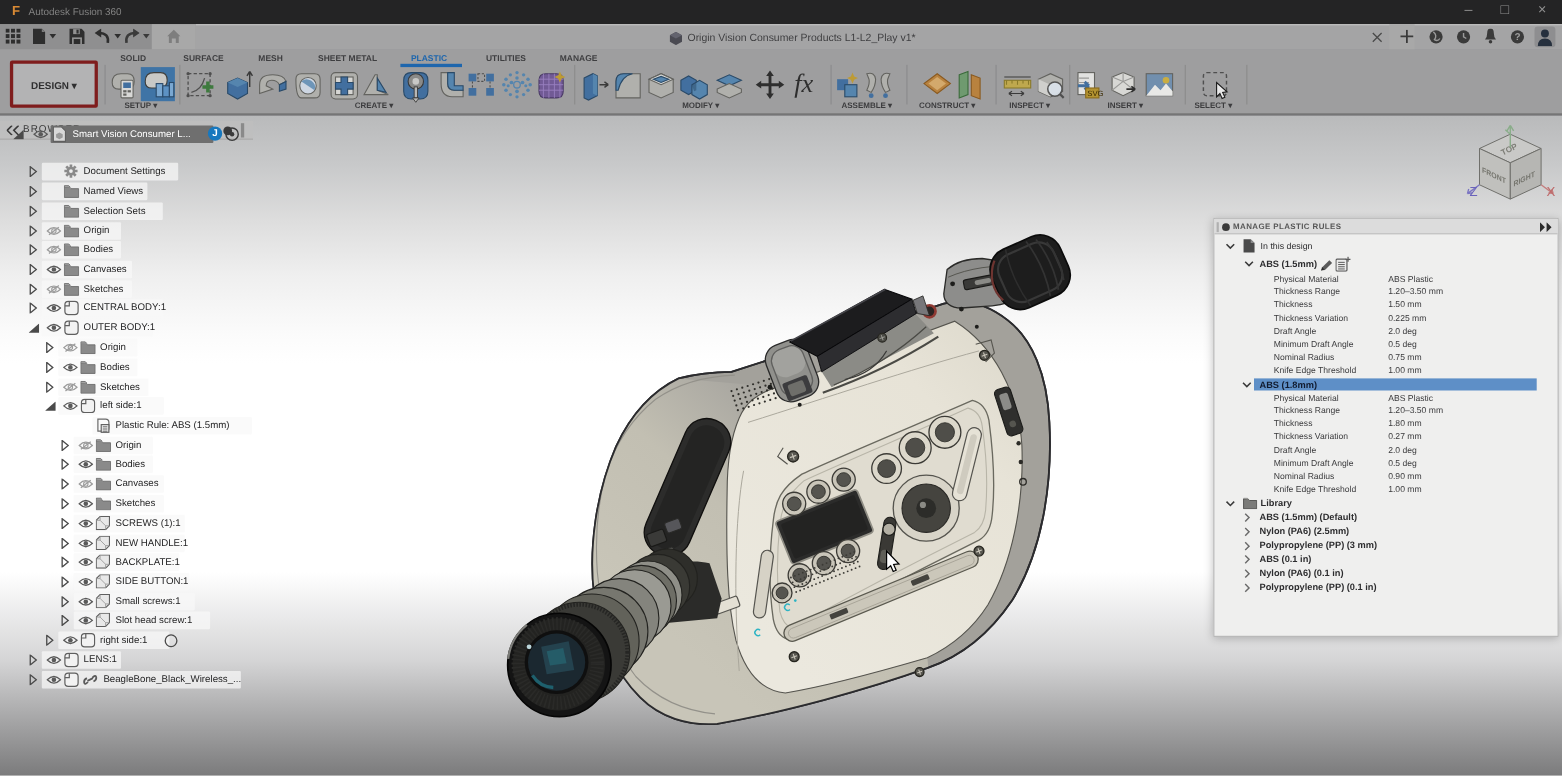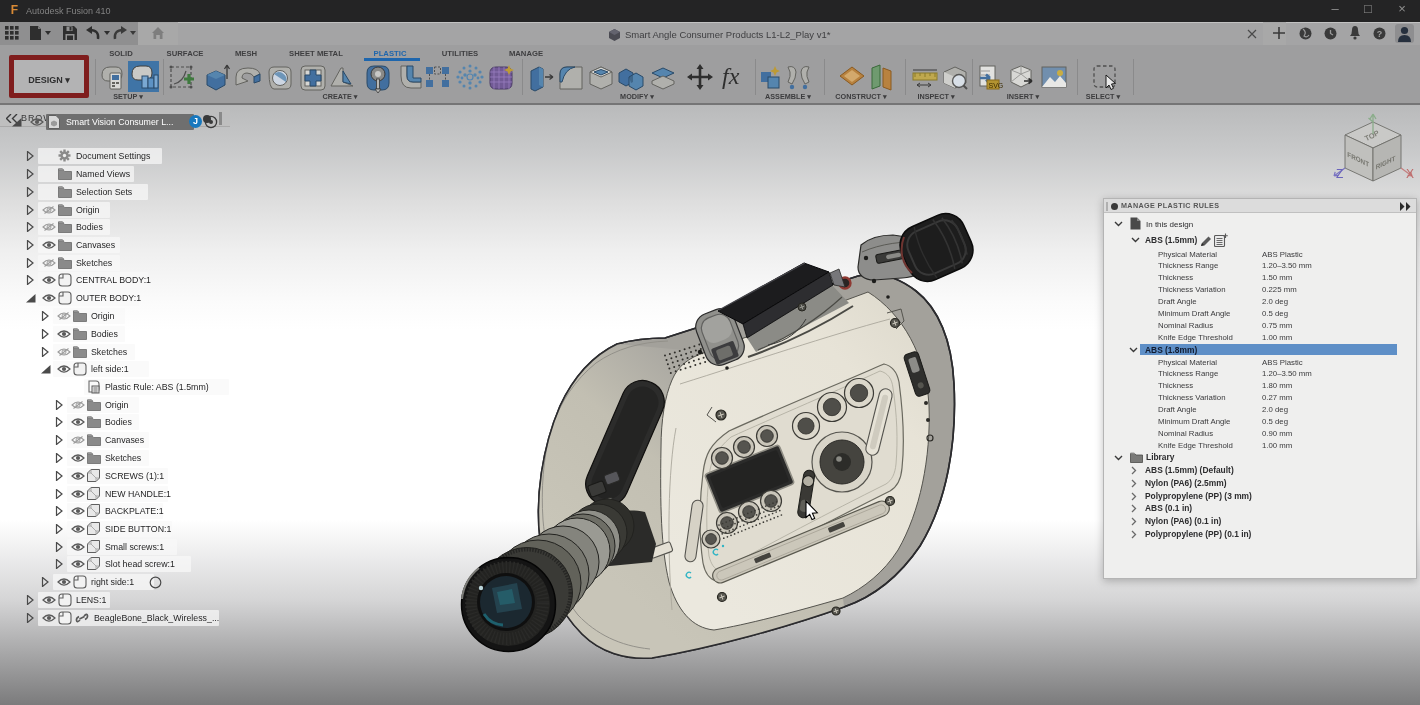--- a/index.html
+++ b/index.html
@@ -16,21 +16,21 @@
 #qat .homebox { position:absolute; left:138px; top:0px; width:40px; height:23px; background:#a8a8a8; }
 .qicon { position:absolute; top:4px; }
 #doctab { position:absolute; left:560px; top:22px; width:700px; height:23px; }
 #doctab .dtxt { position:absolute; left:48px; top:7px; font-size:9.5px; color:#3e3e40; }
 #tabicons { position:absolute; right:0; top:22px; height:23px; }
 
 #ribbon { position:absolute; left:0; top:45px; width:1420px; height:60px; background:#9e9e9f; border-bottom:2px solid #757576; }
 .rtab { position:absolute; top:4px; width:120px; text-align:center; font-size:11px; font-weight:bold; color:#3e3e40; transform:scale(0.7); transform-origin:center top; white-space:nowrap; }
 .rtab.active { color:#1e66ad; }
 #plastic-underline { position:absolute; left:364px; top:13px; width:56px; height:3px; background:#1e66ad; }
-#designbtn { position:absolute; left:9px; top:10px; width:80px; height:43px; background:#b3b3b4; border:5px solid #7f1d1d; border-radius:2px; color:#2f2f30; font-size:9px; font-weight:bold; text-align:center; line-height:41px; }
+#designbtn { position:absolute; left:9px; top:10px; width:80px; height:43px; background:#b3b3b4; border:3px solid #7f1d1d; border-radius:2px; color:#2f2f30; font-size:9px; font-weight:bold; text-align:center; line-height:41px; }
 .glabel { position:absolute; top:47px; width:120px; text-align:center; font-size:11px; font-weight:bold; color:#3c3c3e; transform:scale(0.66); transform-origin:center top; white-space:nowrap; }
 .gdiv { position:absolute; top:14px; width:1px; height:36px; background:#8a8a8b; }
 
 #canvas { position:absolute; left:0; top:105px; width:1420px; height:600px;
   background:linear-gradient(180deg,#b9babb 0%, #c8c9ca 7.5%, #dddddd 15.8%, #efefef 24.2%, #fbfbfb 33%, #ffffff 37.5%, #ffffff 69.2%, #d5d5d6 82.5%, #b2b2b3 89.2%, #7b7b7c 100%); }
 
 #browser { position:absolute; left:0; top:110px; width:230px; }
 #bheader { position:relative; height:17px; background:rgba(190,190,190,0.85); border-bottom:1px solid #a9a9a9; }
 #bheader .btitle { position:absolute; left:21px; top:3px; font-size:10px; color:#3a3a3a; letter-spacing:1px; transform:scale(0.9); transform-origin:left top; }
 .brow { position:absolute; left:0; height:16px; white-space:nowrap; }
@@ -46,21 +46,21 @@
 .dprop { transform:scale(0.78); transform-origin:left center; color:#3a3a3c; }
 #dlg-f { position:absolute; left:0; bottom:0; width:100%; height:28px; border-top:1px solid #c6c6c6; background:#ededec; }
 #closebtn { position:absolute; right:8px; top:4px; width:44px; height:15px; background:#e6e6e5; border:1px solid #9d9d9d; border-radius:2px; font-size:10px; color:#8a8a8a; text-align:center; line-height:13px; }
 </style>
 </head>
 <body>
 <div id="app">
   <div id="canvas"></div>
   <div id="titlebar">
     <div class="logo">F</div>
-    <div class="apptitle">Autodesk Fusion 410</div>
+    <div class="apptitle">Autodesk Fusion 360</div>
     <div class="wb" style="right:78px;">–</div>
     <div class="wb" style="right:45px;">□</div>
     <div class="wb" style="right:11px;">×</div>
   </div>
   <div id="qat">
     <div class="tabstrip"></div>
     <div class="homebox"></div>
     <svg class="qicon" style="left:5px;" width="14" height="14" viewBox="0 0 14 14">
         <g fill="#2e2e2e">
           <rect x="0" y="0" width="3.6" height="3.6"></rect>
@@ -98,21 +98,21 @@
     <div class="qicon" style="left:130px; top:9px; width:0; height:0; border-left:3.5px solid transparent; border-right:3.5px solid transparent; border-top:4px solid #3a3a3a;"></div>
     <svg class="qicon" style="left:151px;" width="14" height="14" viewBox="0 0 14 14">
         <path d="M7 1 L13 7 H11.5 V13 H8.8 V9 H5.2 V13 H2.5 V7 H1 Z" fill="#7e7e7e"></path>
       </svg>
   </div>
   <div id="doctab">
     <svg style="position:absolute; left:48px; top:7px;" width="13" height="12" viewBox="0 0 13 12">
         <path d="M6.5 0 L12 3 V9 L6.5 12 L1 9 V3 Z" fill="#4a4a52"></path>
         <path d="M6.5 0 L12 3 L6.5 6 L1 3 Z" fill="#63636e"></path>
       </svg>
-    <div class="dtxt" style="left:65px;">Smart Angle Consumer Products L1-L2_Play v1*</div>
+    <div class="dtxt" style="left:65px;">Origin Vision Consumer Products L1-L2_Play v1*</div>
   </div>
   <div id="tabicons">
       <div style="position:absolute;right:134px;top:0;width:23px;height:23px;background:#a8a8a8;"></div>
     <svg style="position:absolute;right:163px;top:7px" width="10" height="10" viewBox="0 0 10 10">
         <path d="M1 1 L9 9 M9 1 L1 9" stroke="#4a4a4a" stroke-width="1.2"></path>
       </svg>
     <svg style="position:absolute;right:135px;top:5px" width="12" height="12" viewBox="0 0 12 12">
         <path d="M6 0 V12 M0 6 H12" stroke="#3a3a3a" stroke-width="1.6"></path>
       </svg>
     <svg style="position:absolute;right:108px;top:5px" width="13" height="13" viewBox="0 0 13 13">

